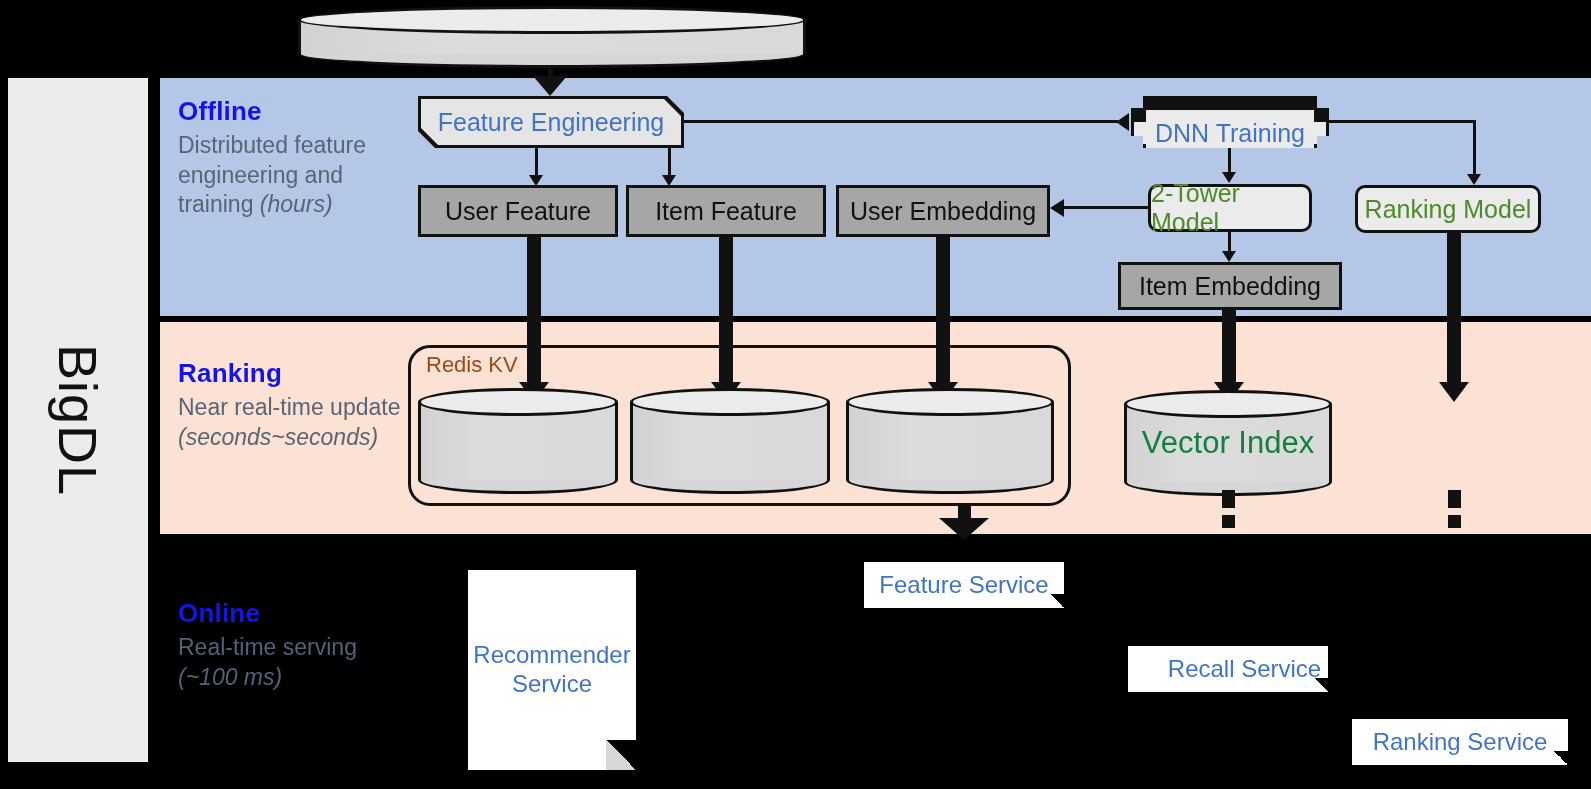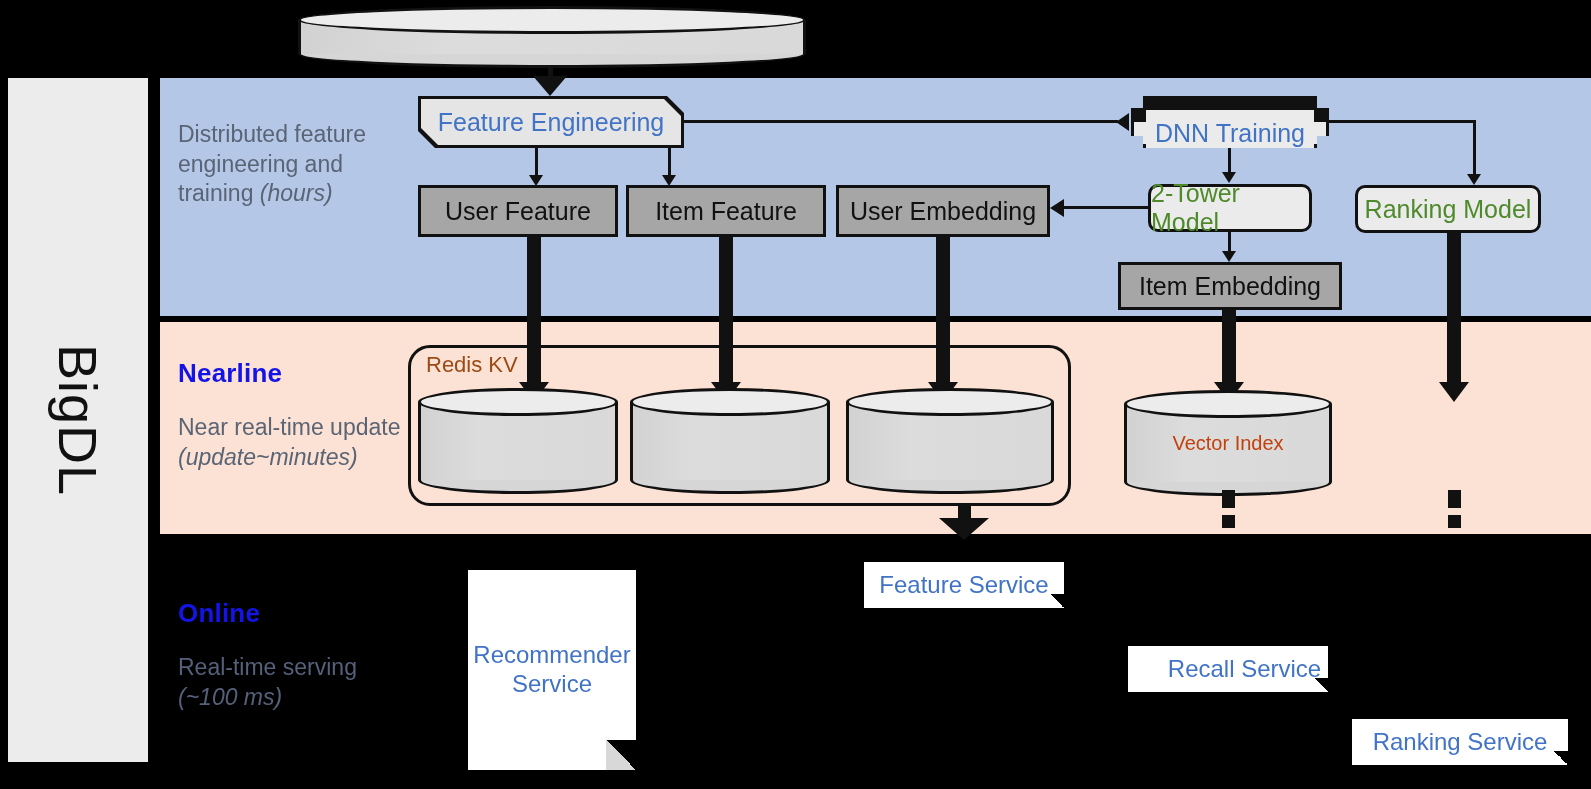--- a/index.html
+++ b/index.html
@@ -13,36 +13,36 @@
   .band-nearline{left:160px;top:322px;width:1431px;height:212px;background:#fbe2d4;}
   .band-online{left:160px;top:540px;width:1431px;height:249px;background:transparent;}
 
   
   .sidebar{left:8px;top:78px;width:140px;height:684px;background:#ececec;}
   .sidebar-label{position:absolute;left:50%;top:50%;transform:translate(-50%,-50%) rotate(90deg);
       white-space:nowrap;font-size:54px;color:#111;letter-spacing:1px;}
 
   
   .band-title{font-size:26px;color:#1414e6;font-weight:600;letter-spacing:.2px;}
-  .band-sub{font-size:23px;color:#5a6475;line-height:1.29;margin-top:24px;}
+  .band-sub{font-size:23px;color:#5a6475;line-height:1.29;margin-top:4px;}
   .band-sub i{font-style:italic;}
   .online .band-title{color:#1414e6;}
   .online .band-sub{color:#55607a;}
 
   
   .cyl{position:absolute;}
   .cyl .body{position:absolute;left:0;right:0;top:14px;bottom:14px;
       background:linear-gradient(90deg,#d2d2d2 0%,#dcdcdc 30%,#d9d9d9 100%);
       border-left:3px solid #111;border-right:3px solid #111;}
   .cyl .top{position:absolute;left:0;right:0;top:0;height:28px;border-radius:50%;
       background:#ececec;border:3px solid #111;box-sizing:border-box;}
   .cyl .bot{position:absolute;left:0;right:0;bottom:0;height:28px;border-radius:50%;
       background:#d6d6d6;border:3px solid #111;box-sizing:border-box;}
   .cyl .lbl{position:absolute;left:0;right:0;top:50%;transform:translateY(-50%);
-      text-align:center;font-size:20px;color:#c2410c;z-index:4;}
+      text-align:center;font-size:31px;color:#15803d;z-index:4;}
 
   .gbox{background:#a6a6a6;border:3px solid #111;display:flex;align-items:center;
         justify-content:center;font-size:25px;color:#111;}
   .rbox{background:#ebebeb;border:3px solid #111;border-radius:10px;display:flex;
         align-items:center;justify-content:center;font-size:25px;}
   .rbox.green{color:#4e8a2b;}
   .whitebox{background:#fff;display:flex;align-items:center;justify-content:center;
         font-size:24px;color:#4173c6;text-align:center;line-height:1.18;}
   .fold{position:absolute;right:0;bottom:0;width:14px;height:14px;
         background:linear-gradient(225deg,#000 0 50%,transparent 50%);}
@@ -101,26 +101,27 @@
   <div class="cyl" style="left:298px;top:6px;width:508px;height:62px;">
     <div class="bot"></div>
     <div class="body"></div>
     <div class="top"></div>
   </div>
 
   <div class="abs ln" style="left:548px;top:66px;width:5px;height:12px;"></div>
   <div class="abs ahead-d big" style="left:533px;top:76px;"></div>
 
   <div class="abs" style="left:178px;top:96px;width:200px;">
+    <div class="band-title">Offline</div>
     <div class="band-sub"><span>Distributed feature engineering and training </span><i>(hours)</i></div>
   </div>
 
   <div class="abs" style="left:178px;top:358px;width:230px;">
-    <div class="band-title">Nearline</div>
-    <div class="band-sub"><span>Near real-time update </span><i>(update~minutes)</i></div>
+    <div class="band-title">Ranking</div>
+    <div class="band-sub"><span>Near real-time update </span><i>(seconds~seconds)</i></div>
   </div>
 
   <div class="abs online" style="left:178px;top:598px;width:210px;">
     <div class="band-title">Online</div>
     <div class="band-sub"><span>Real-time serving </span><i>(~100 ms)</i></div>
   </div>
 
   <div class="abs chamfer-bd" style="left:418px;top:96px;width:266px;height:52px;">
     <div class="abs chamfer" style="left:3px;top:3px;width:260px;height:46px;">Feature Engineering</div>
   </div>

